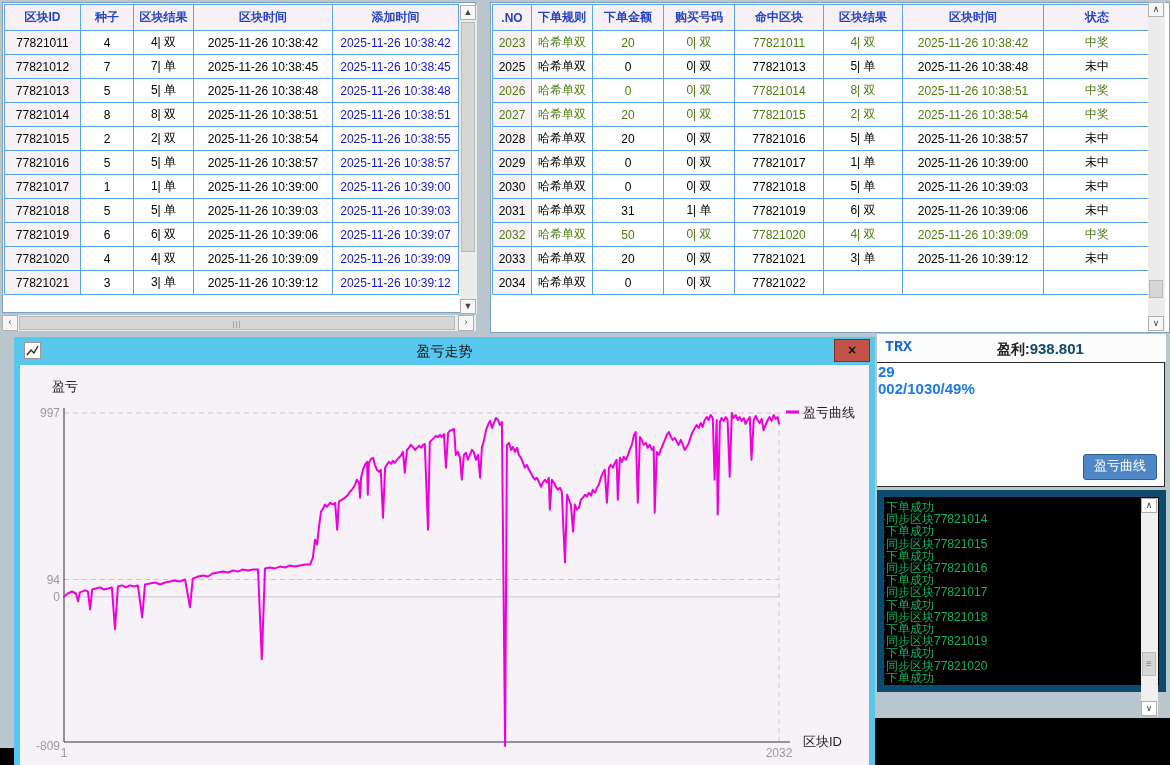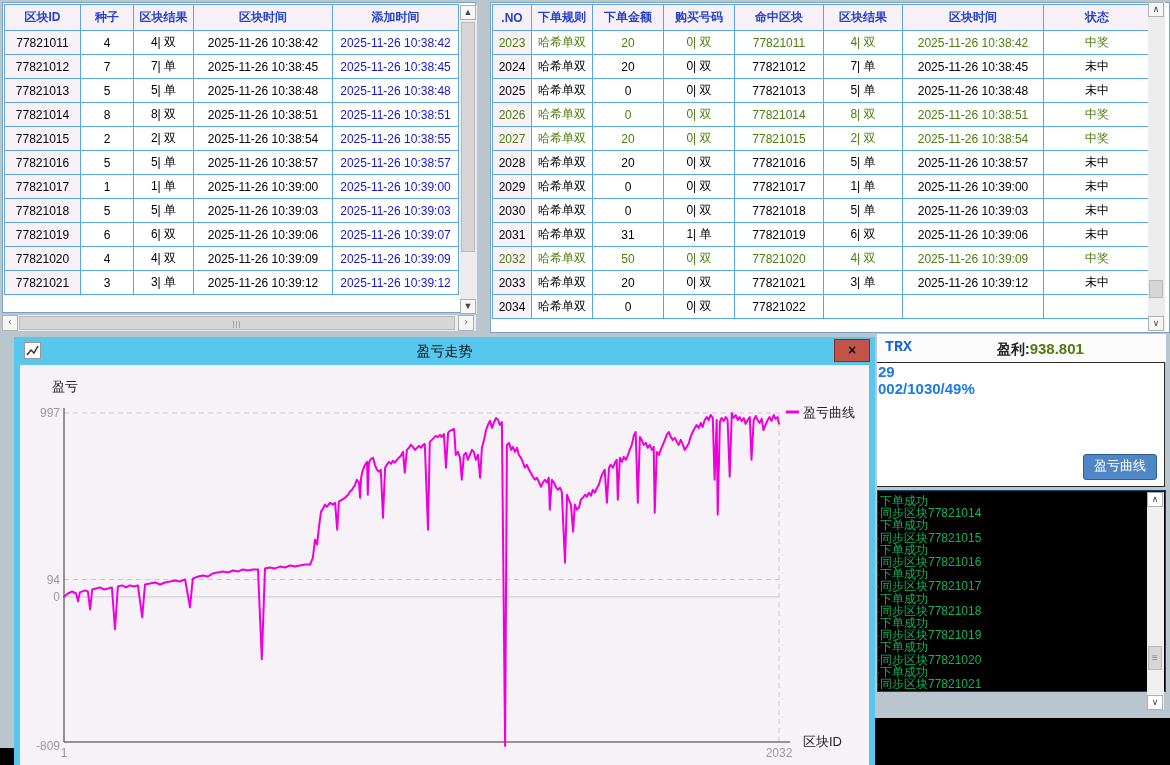--- a/index.html
+++ b/index.html
@@ -27,29 +27,29 @@
   .sb-thumb{position:absolute;background:#d6d6d6;border:1px solid #b9b9b9;box-sizing:border-box;
        color:#8a8a8a;text-align:center;}
   #left-vscroll{left:457px;top:2px;width:17px;height:309px;}
   #left-hscroll{left:2px;top:315px;width:474px;height:16px;}
   #right-vscroll{left:1148px;top:2px;width:17px;height:329px;}
 
   
   #trx-bar{position:absolute;left:877px;top:334px;width:289px;height:28px;background:#fcfcfc;}
   #trx-symbol{position:absolute;left:8px;top:5px;font-size:15px;font-weight:bold;color:#1464d8;font-family:Liberation Mono, monospace;}
   #profit-wrap{position:absolute;left:120px;top:6px;font-size:14px;font-weight:bold;color:#222;}
-  #profit-value{color:#4d7c0f;font-size:15px;}
+  #profit-value{color:#0c4a6e;font-size:15px;}
   #stats-box{position:absolute;left:877px;top:362px;width:288px;height:125px;background:#ffffff;
        border:1px solid #2a2a2a;border-left:none;box-sizing:border-box;}
   .stat-line{font-size:15px;font-weight:bold;color:#1a7ae8;line-height:17px;padding-left:1px;}
   #curve-button{position:absolute;right:7px;bottom:6px;width:72px;height:24px;background:#4f86c6;
        border:1px solid #2d5e96;border-radius:3px;color:#fff;font-size:13px;line-height:22px;
        text-align:center;cursor:pointer;}
   #console-box{position:absolute;left:877px;top:490px;width:289px;height:202px;background:#000;
-       border:1px solid #0c4a6e;box-sizing:border-box;}
+       border:7px solid #0c4a6e;box-sizing:border-box;}
   #console-lines{position:absolute;left:0;top:4px;right:19px;bottom:2px;overflow:hidden;}
   .console-line{font-size:12px;line-height:12.2px;color:#0fb45f;white-space:nowrap;margin-left:-2px;}
   #console-vscroll{right:1px;top:1px;width:17px;height:218px;background:#f0f0f0;}
   #bottom-black{position:absolute;left:875px;top:718px;width:295px;height:47px;background:#000;}
   #left-black-sliver{position:absolute;left:0;top:748px;width:14px;height:17px;background:#000;}
 
   
   #chart-window{position:absolute;left:14px;top:337px;width:861px;height:450px;
        background:#57c7ee;box-sizing:border-box;z-index:10;}
   #chart-titlebar{position:absolute;left:0;top:0;width:100%;height:28px;cursor:move;}
@@ -207,30 +207,20 @@
       <tbody>
           <tr class="win">
             <td>2023</td>
             <td>哈希单双</td>
             <td>20</td>
             <td>0| 双</td>
             <td>77821011</td>
             <td>4| 双</td>
             <td>2025-11-26 10:38:42</td>
             <td>中奖</td>
-          </tr>
-          <tr>
-            <td>2024</td>
-            <td>哈希单双</td>
-            <td>20</td>
-            <td>0| 双</td>
-            <td>77821012</td>
-            <td>7| 单</td>
-            <td>2025-11-26 10:38:45</td>
-            <td>未中</td>
           </tr>
           <tr>
             <td>2025</td>
             <td>哈希单双</td>
             <td>0</td>
             <td>0| 双</td>
             <td>77821013</td>
             <td>5| 单</td>
             <td>2025-11-26 10:38:48</td>
             <td>未中</td>

